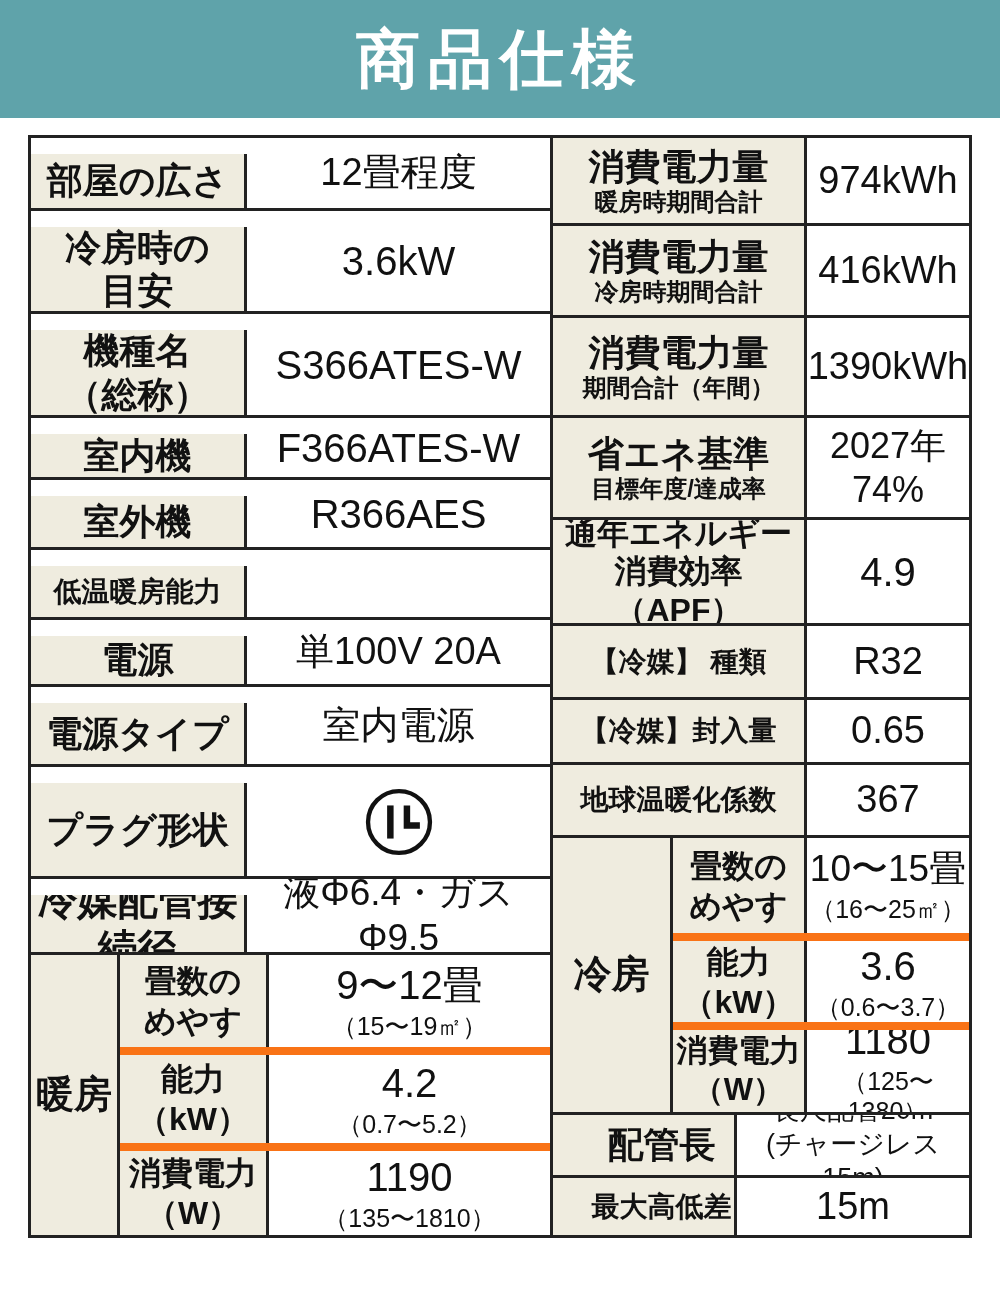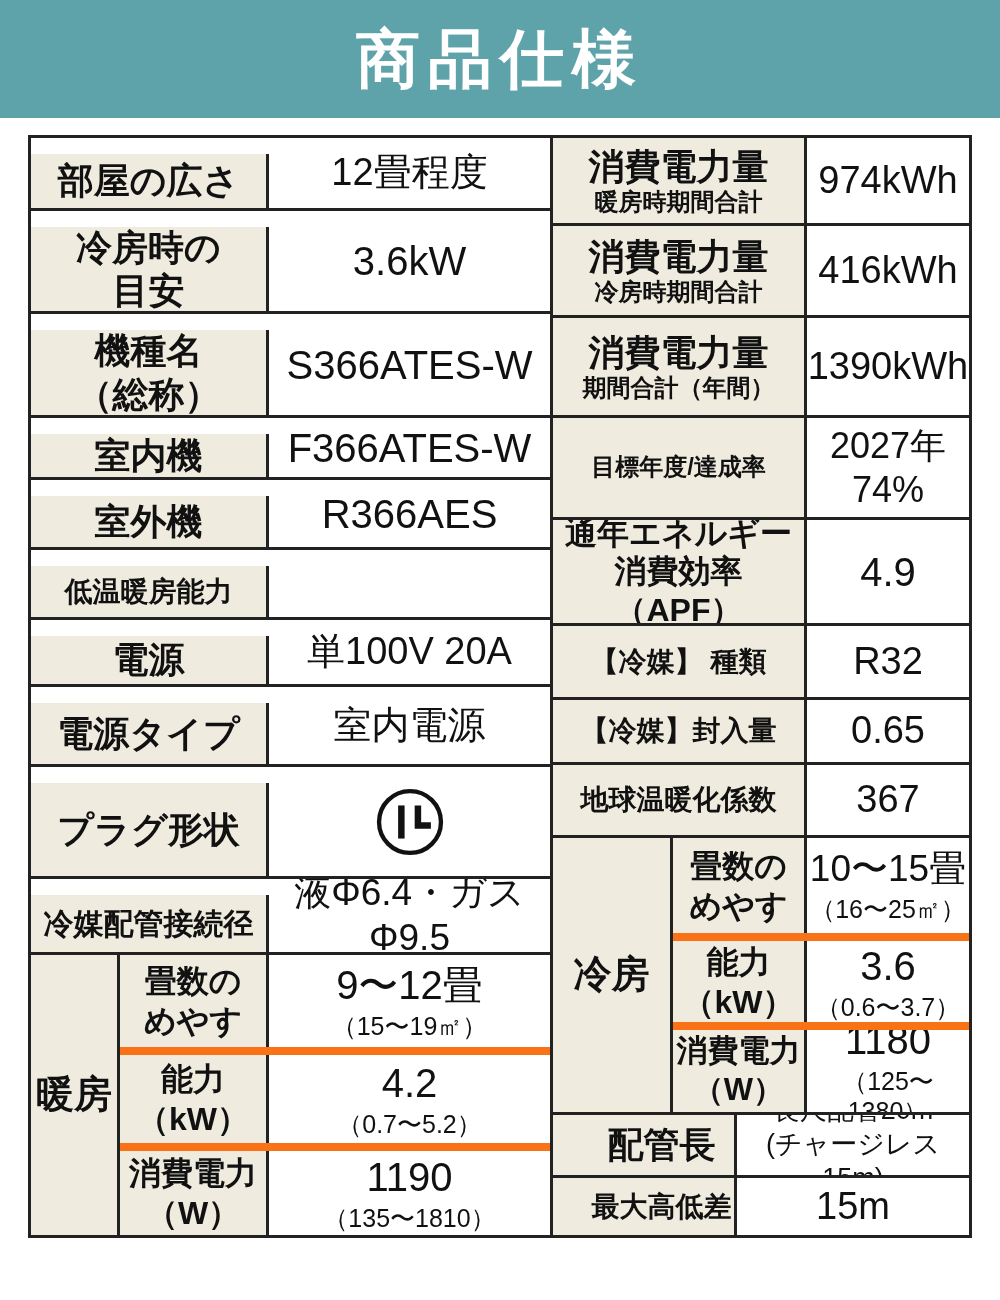--- a/index.html
+++ b/index.html
@@ -37,33 +37,33 @@
   .cell {
     display: flex; flex-direction: column;
     align-items: center; justify-content: center;
     text-align: center;
     line-height: 1.2;
     overflow: hidden;
   }
   .lbl { background: #efecdf; border-right: 3px solid #222222; font-weight: bold; }
   .val { background: #ffffff; flex: 1; }
   
-  .wl  { width: 238px; margin-top: 16px; }          
+  .wl  { width: 216px; margin-top: 16px; }          
   .wlg { width: 89px; }           
   .wls { width: 149px; }          
   .wr  { width: 254px; }          
   .wrg { width: 120px; }          
   .wrs { width: 134px; }          
   .wrb { width: 184px; padding-left: 36px; }          
   
   .grp { flex: 1; display: flex; flex-direction: column; }
   .grow { display: flex; border-bottom: 8px solid #f97316; }
   .grow.last { border-bottom: none; }
   
-  .f30 { font-size: 30px; align-items: center; } .f31 { font-size: 37px; } .f32 { font-size: 32px; }
+  .f30 { font-size: 40px; align-items: center; } .f31 { font-size: 37px; } .f32 { font-size: 32px; }
   .f33 { font-size: 28px; } .f36 { font-size: 36px; } .f38 { font-size: 38px; }
   .f40 { font-size: 40px; }
   .l1 { font-size: 36px; font-weight: bold; }
   .l2 { font-size: 24px; font-weight: bold; }
   .slbl { font-size: 32px; font-weight: bold; line-height: 1.25; }
   .vmain { font-size: 40px; }
   .vsub  { font-size: 25px; margin-top: 2px; }
   .v2    { font-size: 27px; line-height: 1.25; }
   .gname { font-size: 38px; font-weight: bold; }
 </style>
@@ -237,20 +237,21 @@
         <span class="l1">消費電力量</span>
         <span class="l2">期間合計（年間）</span>
       </div>
       <div class="cell val f38">
           <span>1390kWh</span>
         </div>
     </div>
 
     <div class="row" style="height:102px">
       <div class="cell lbl wr">
+        <span class="l1">省エネ基準</span>
         <span class="l2">目標年度/達成率</span>
       </div>
       <div class="cell val f36">
         <span>2027年</span>
         <span>74%</span>
       </div>
     </div>
 
     <div class="row" style="height:106px">
       <div class="cell lbl wr">

